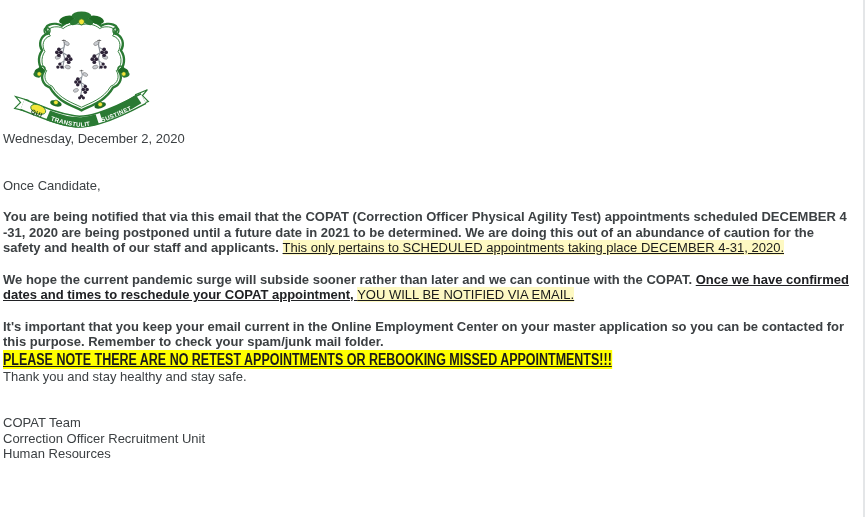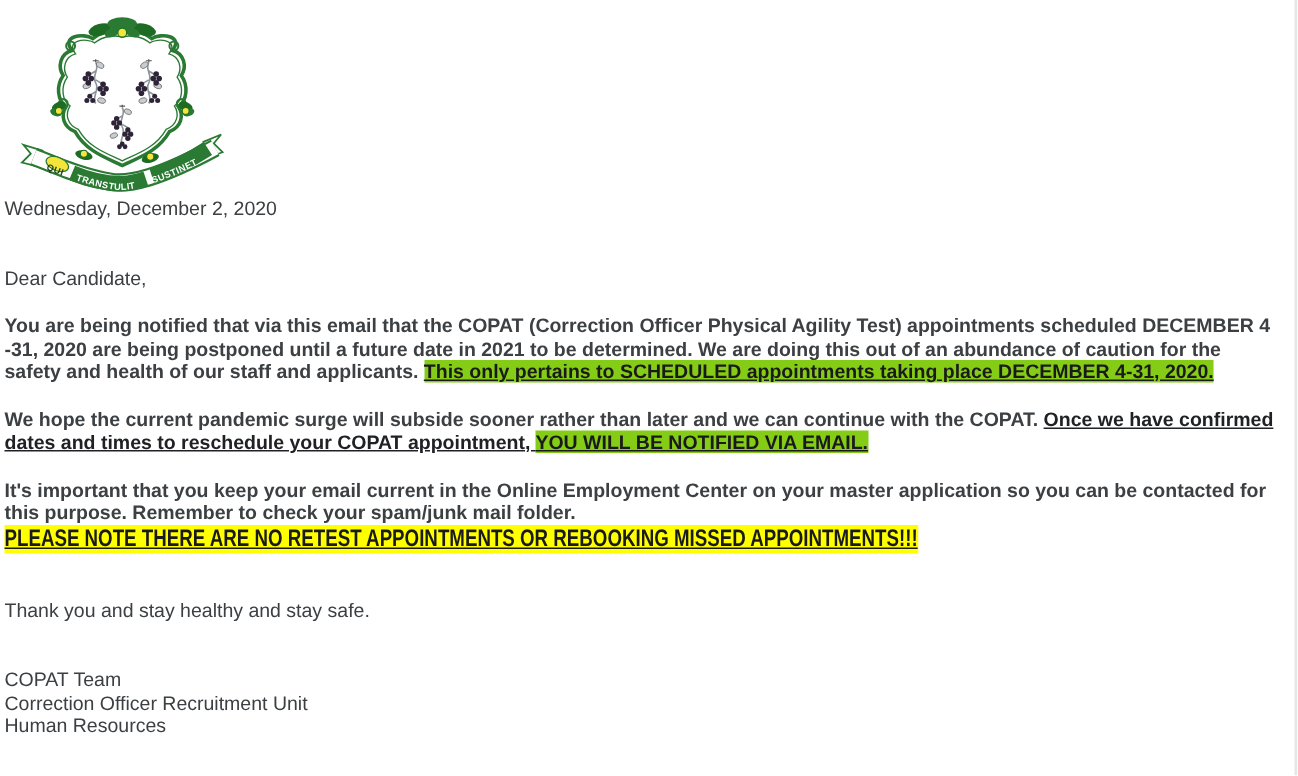--- a/index.html
+++ b/index.html
@@ -14,32 +14,32 @@
     font-family: "Liberation Sans", sans-serif;
     font-size: 13px;
     line-height: 15.5px;
     color: #3c4043;
   }
   .content { padding: 0 10px 0 3px; }
   .logo-wrap { margin: 10px 0 0 8px; width: 141px; height: 120px; }
   .date-line { margin-top: 1px; }
   .salutation { margin-top: 31px; }
   .para { margin-top: 16px; }
-  .closing { margin-top: 30px; }
+  .closing { }
   .signature { margin-top: 31px; }
   .run-normal { font-weight: 700; }
   .run-bold-underline {
     font-weight: 700;
     text-decoration: underline;
     color: #202124;
   }
   .run-highlight {
-    font-weight: 700;
+    font-weight: 400;
     text-decoration: underline;
-    background: #84cc16;
+    background: #fef9c3;
     color: #1a1a1a;
   }
   .notice { }
   .notice-inner {
     display: inline-block;
     transform: scaleX(0.78);
     transform-origin: 0 50%;
     font-size: 16px;
     line-height: 19px;
     font-weight: 700;
@@ -172,21 +172,21 @@
           </text>
           <text font-size="6.2" font-weight="bold" letter-spacing="0.3" fill="#ffffff" font-family="Liberation Sans, sans-serif">
             <textPath href="#mottoTextPath" startOffset="64%">SUSTINET</textPath>
           </text>
         </g>
       </svg>
     </div>
 
     <div class="date-line">Wednesday, December 2, 2020</div>
 
-    <div class="salutation">Dear Candidate,</div>
+    <div class="salutation">Once Candidate,</div>
 
     <p class="para"><span class="run-normal">You are being notified that via this email that the COPAT (Correction Officer Physical Agility Test) appointments scheduled DECEMBER 4 -31, 2020 are being postponed until a future date in 2021 to be determined. We are doing this out of an abundance of caution for the safety and health of our staff and applicants. </span><span class="run-highlight">This only pertains to SCHEDULED appointments taking place DECEMBER 4-31, 2020.</span></p>
 
     <p class="para"><span class="run-normal">We hope the current pandemic surge will subside sooner rather than later and we can continue with the COPAT. </span><span class="run-bold-underline">Once we have confirmed dates and times to reschedule your COPAT appointment, </span><span class="run-highlight">YOU WILL BE NOTIFIED VIA EMAIL. </span></p>
 
     <p class="para"><span class="run-normal">It's important that you keep your email current in the Online Employment Center on your master application so you can be contacted for this purpose. Remember to check your spam/junk mail folder.</span></p>
 
     <p class="notice"><span class="notice-inner">PLEASE NOTE THERE ARE NO RETEST APPOINTMENTS OR REBOOKING MISSED APPOINTMENTS!!!</span></p>
 
     <div class="closing">Thank you and stay healthy and stay safe.</div>

